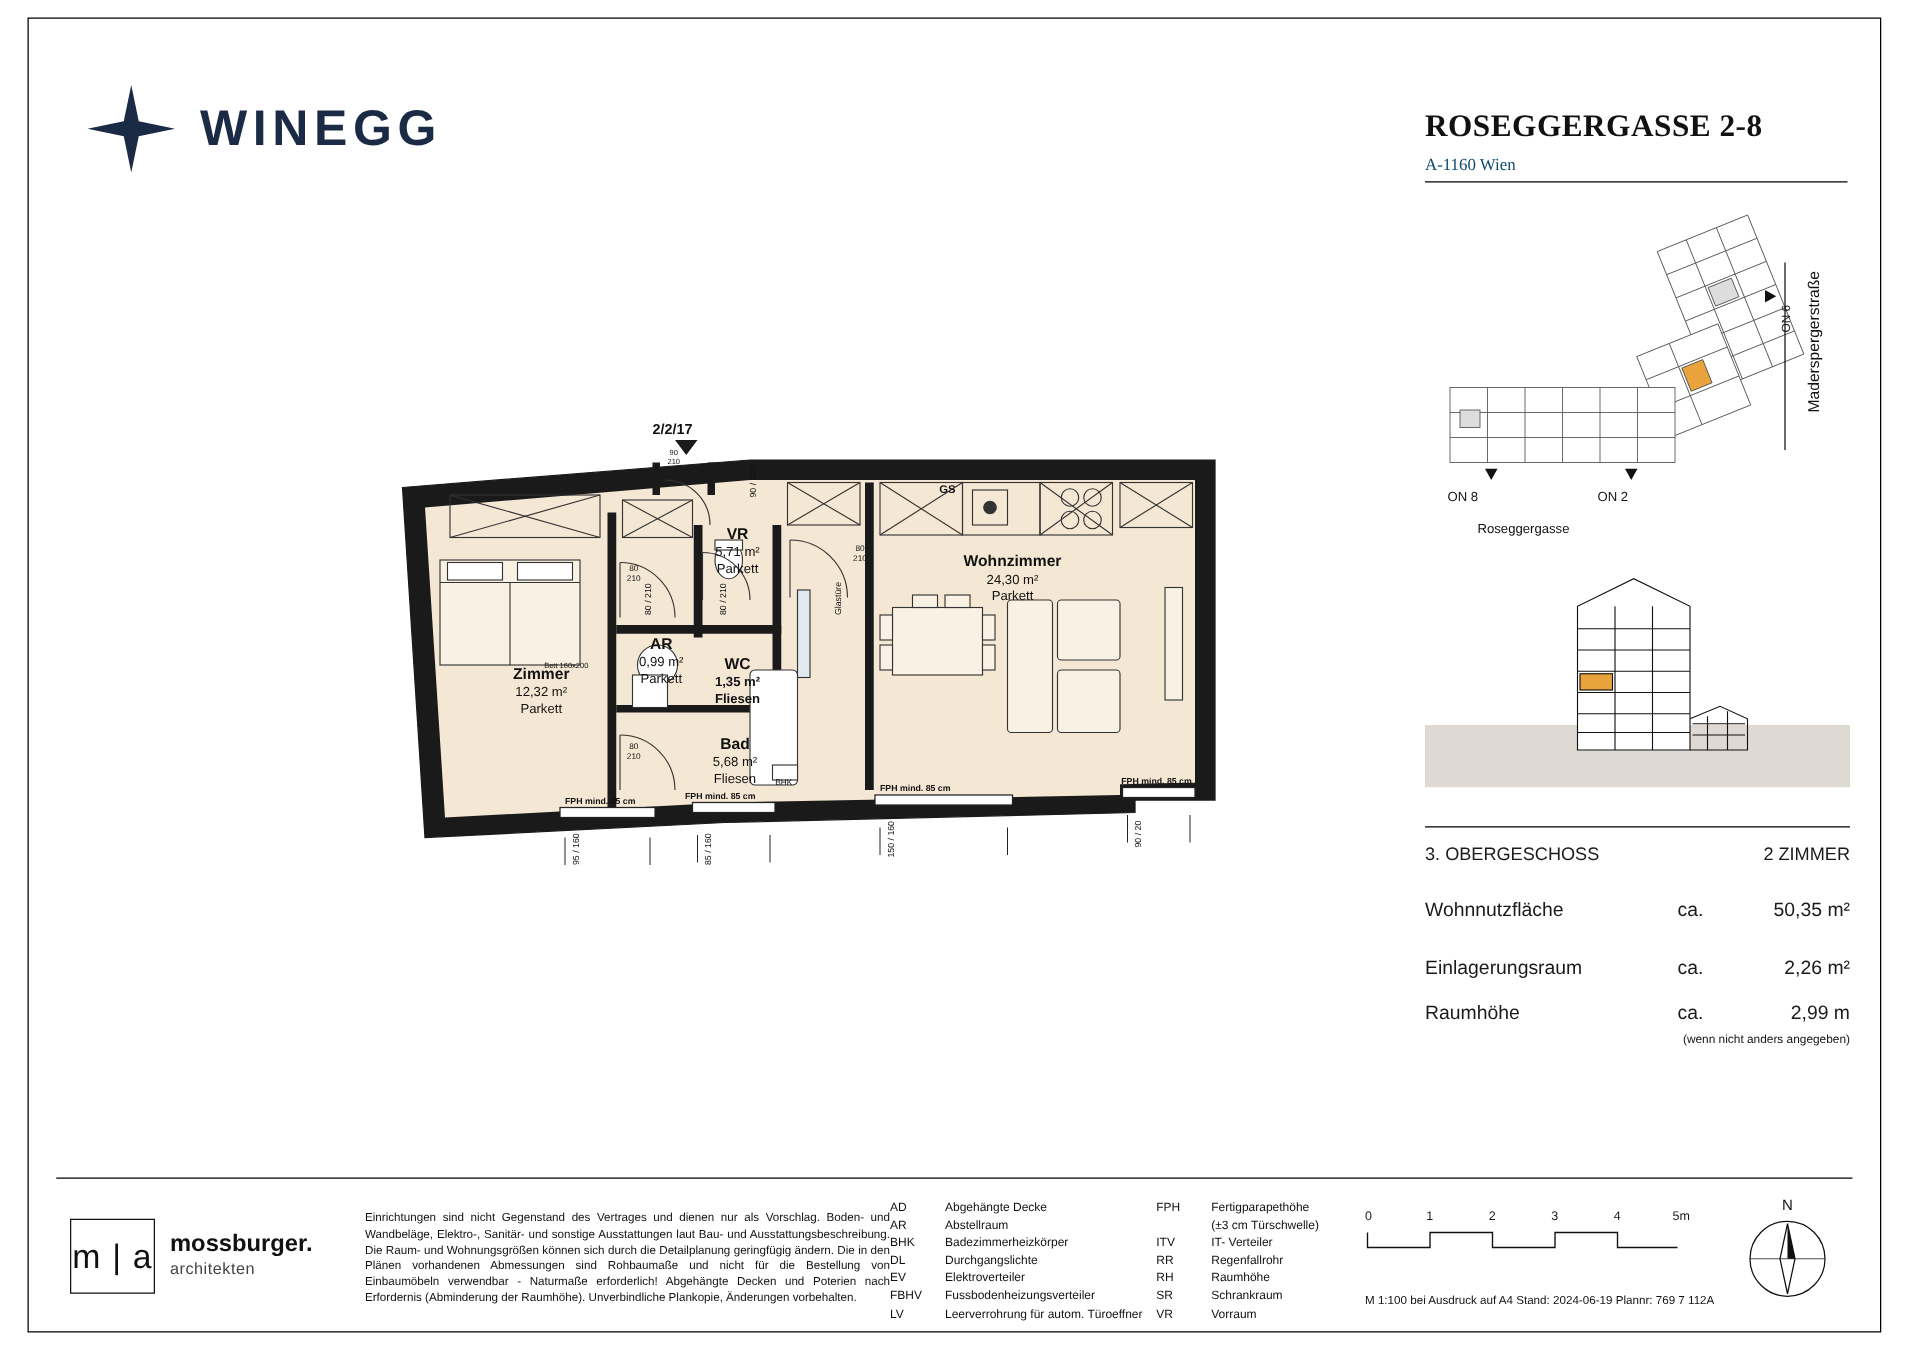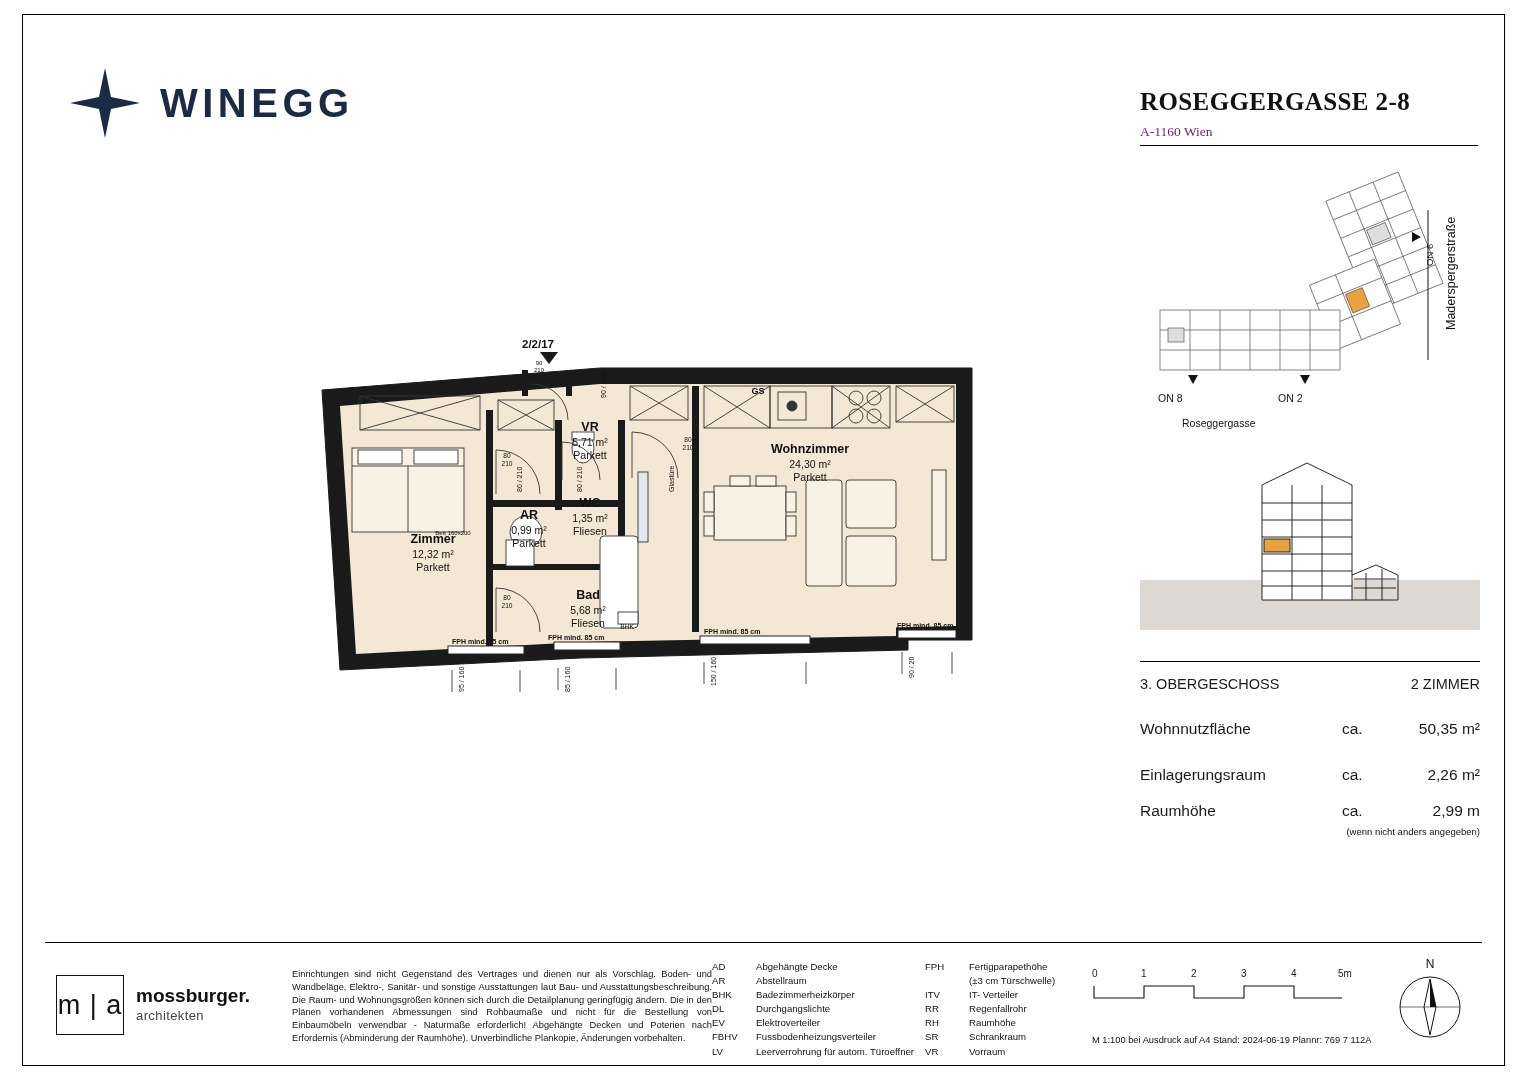--- a/index.html
+++ b/index.html
@@ -55,21 +55,21 @@
   }
   .addr-title {
     font-size: 25px;
     font-weight: bold;
     letter-spacing: 0.4px;
     color: #111;
   }
   .addr-sub {
     font-size: 13.5px;
     margin-top: 8px;
-    color: #701a75;
+    color: #0c4a6e;
   }
   .rule {
     border-bottom: 1.2px solid #000;
     margin-top: 5px;
   }
 
   
   .keyplan {
     position: absolute;
     left: 1140px; top: 170px;
@@ -542,21 +542,21 @@
       <span>5,71 m²</span><br>
       <span>Parkett</span>
     </div>
 
     <div class="plan-label" style="left:198px; top:168px; width:62px;">
       <b>AR</b><br>
       <span>0,99 m²</span><br>
       <span>Parkett</span>
     </div>
 
-    <div class="plan-label" style="left:258px; top:156px; width:64px;">
+    <div class="plan-label" style="left:258px; top:184px; width:64px;font-weight:bold;">
       <b>WC</b><br>
       <span>1,35 m²</span><br>
       <span>Fliesen</span>
     </div>
 
     <div class="plan-label" style="left:250px; top:248px; width:76px;">
       <b>Bad</b><br>
       <span>5,68 m²</span><br>
       <span>Fliesen</span>
     </div>

